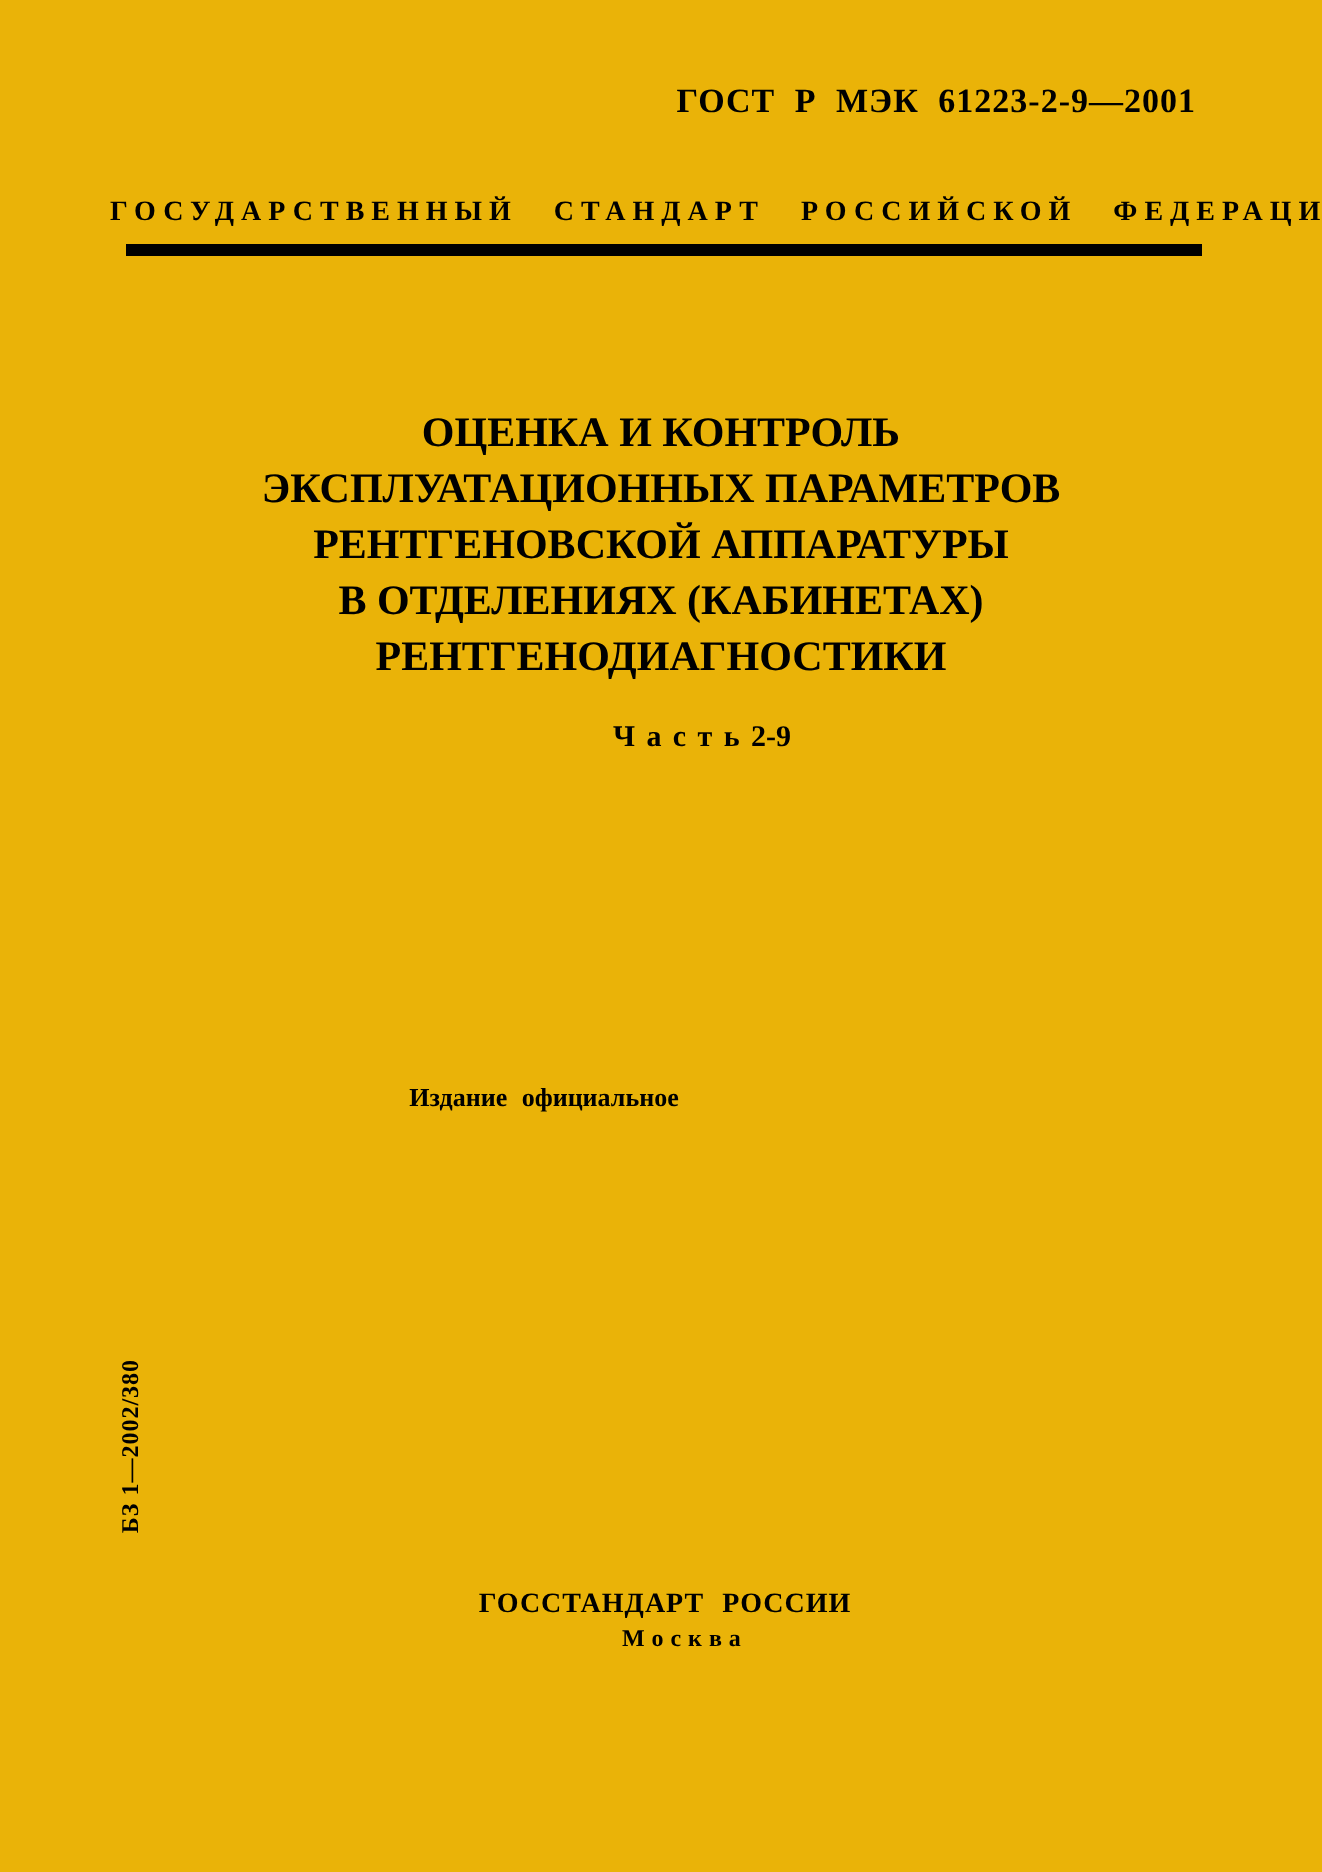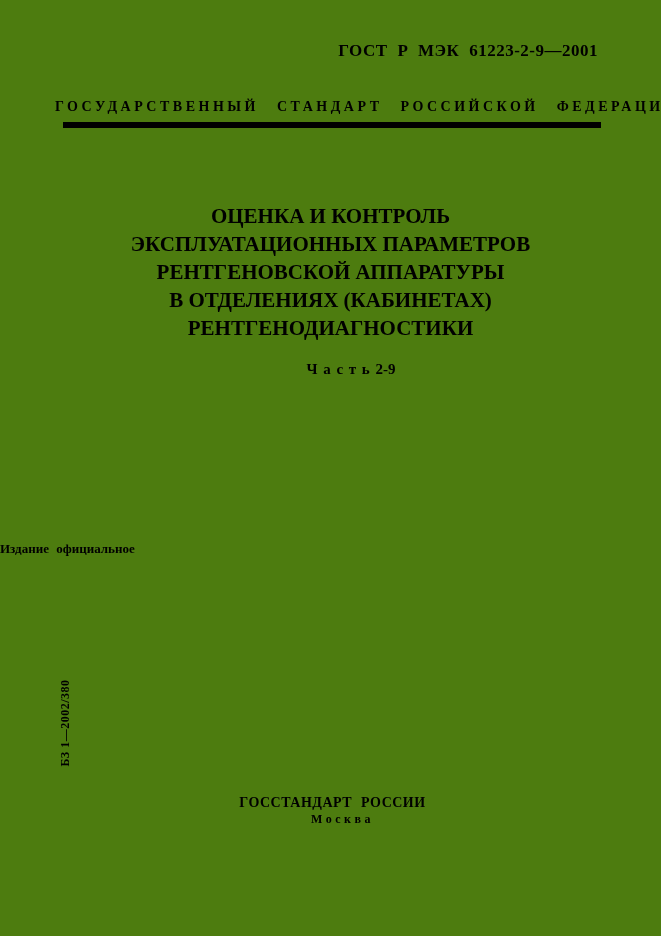--- a/index.html
+++ b/index.html
@@ -4,21 +4,21 @@
 <style>
   html, body {
     margin: 0;
     padding: 0;
     background: #ffffff;
   }
   .page {
     position: relative;
     width: 661px;
     height: 936px;
-    background: #4d7c0f;
+    background: #eab308;
     color: #000000;
     font-family: "Liberation Serif", "DejaVu Serif", serif;
     overflow: hidden;
     text-decoration: underline;
   }
   .doc-number {
     position: absolute;
     top: 41px;
     left: 63px;
     width: 535px;
@@ -80,21 +80,21 @@
     text-align: center;
     font-size: 18px;
     line-height: 26px;
     font-weight: bold;
   }
   .edition-note {
     position: absolute;
     top: 541px;
     left: 0;
     width: 544px;
-    text-align: left;
+    text-align: center;
     font-size: 13px;
     font-weight: bold;
     word-spacing: 4px;
   }
   .side-code {
     position: absolute;
     left: 7px;
     top: 713px;
     width: 122px;
     height: 20px;

